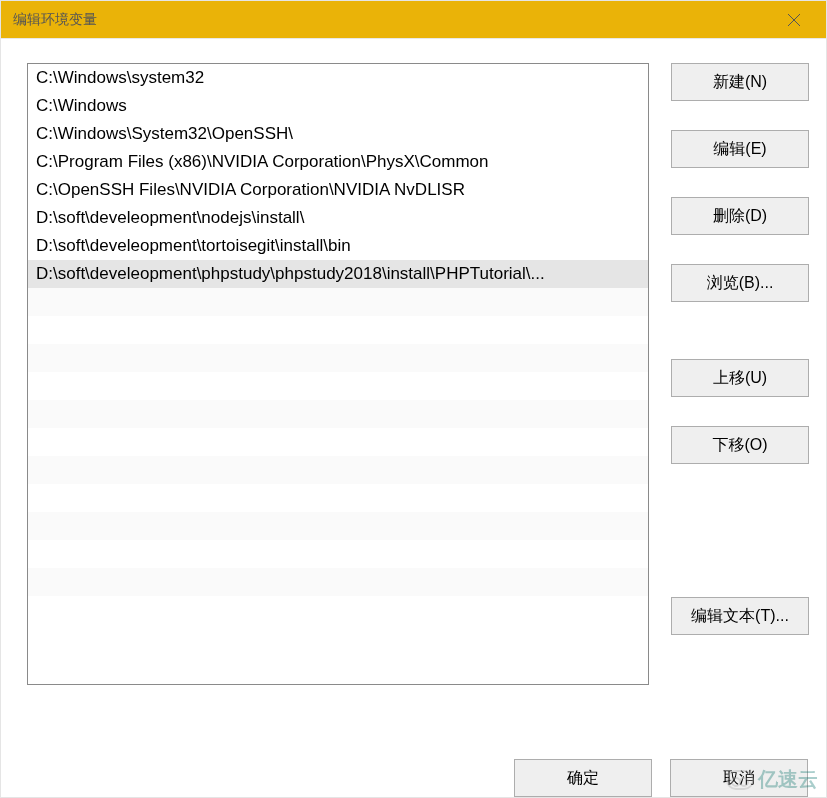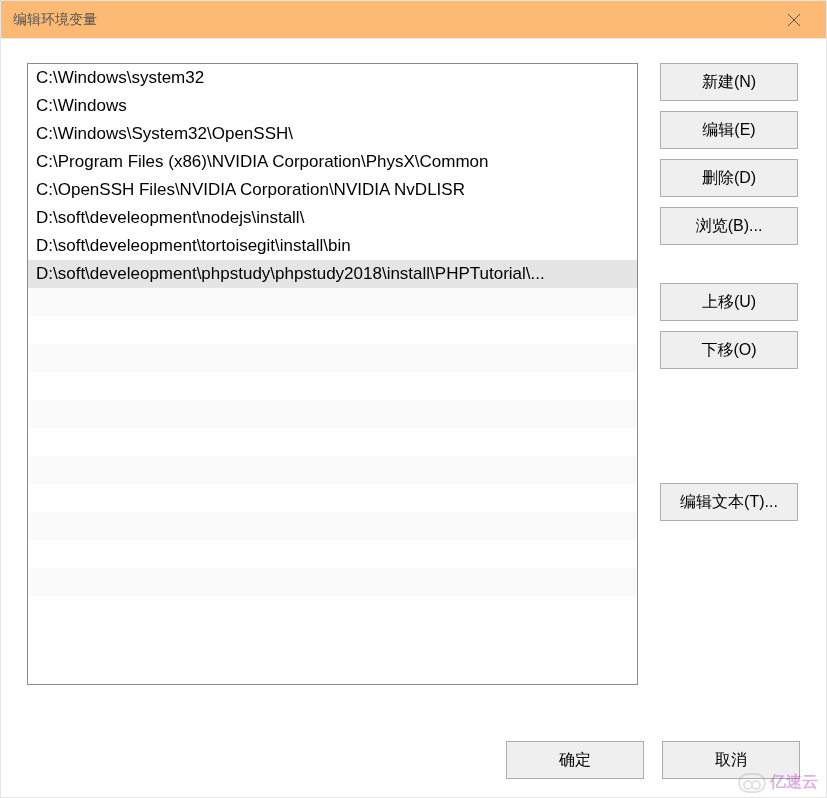--- a/index.html
+++ b/index.html
@@ -24,21 +24,21 @@
       background: #ffffff;
       border: 1px solid #e5e5e5;
     }
     .titlebar {
       height: 38px;
       display: flex;
       align-items: center;
       justify-content: space-between;
       padding: 0 12px 0 12px;
       border-bottom: 1px solid #e8e8e8;
-      background: #fdba74;
+      background: #eab308;
     }
     .titlebar-title {
       font-size: 14px;
       color: #555;
     }
     .close-btn {
       width: 40px;
       height: 30px;
       display: flex;
       align-items: center;
@@ -50,21 +50,21 @@
     }
     .close-btn svg {
       width: 14px;
       height: 14px;
       stroke: #555;
       stroke-width: 1;
     }
     .content {
       flex: 1;
       display: flex;
-      padding: 24px 28px 18px 26px;
+      padding: 24px 17px 18px 26px;
       gap: 22px;
     }
     .listbox {
       flex: 1;
       border: 1px solid #8a8a8a;
       background: #fff;
       overflow: hidden;
       height: 622px;
     }
     .list-item {
@@ -93,34 +93,34 @@
     }
     .dlg-btn {
       width: 138px;
       height: 38px;
       background: #efefef;
       border: 1px solid #adadad;
       font-size: 16px;
       color: #000;
       cursor: pointer;
       font-family: "Microsoft YaHei", "Segoe UI", sans-serif;
-      margin-bottom: 10px;
+      margin-bottom: 29px;
       display:flex;
       align-items:center;
       justify-content:center;
     }
     .dlg-btn:last-child { margin-bottom: 0; margin-top: 36px; }
     .button-col .gap-large { height: 28px; }
     .button-col .gap-xl { height: 68px; }
     .bottom-bar {
       height: 74px;
       display: flex;
-      align-items: center;
+      align-items: flex-end;
       justify-content: flex-end;
-      padding: 0 26px 0 0;
+      padding: 0 18px 0 0;
       gap: 18px;
       position: relative;
     }
     .bottom-btn {
       width: 138px;
       height: 38px;
       background: #efefef;
       border: 1px solid #adadad;
       font-size: 16px;
       color: #000;
@@ -128,22 +128,22 @@
       font-family: "Microsoft YaHei", "Segoe UI", sans-serif;
     }
     .watermark {
       position: absolute;
       right: 8px;
       bottom: 4px;
       display: flex;
       align-items: center;
       gap: 4px;
       opacity: 0.35;
-      font-size: 16px;
-      color: #a21caf;
+      font-size: 20px;
+      color: #0f766e;
       font-weight: 600;
       pointer-events: none;
     }
     .watermark-icon {
       width: 28px;
       height: 20px;
       border: 2px solid #aaa;
       border-radius: 10px;
       position: relative;
     }

